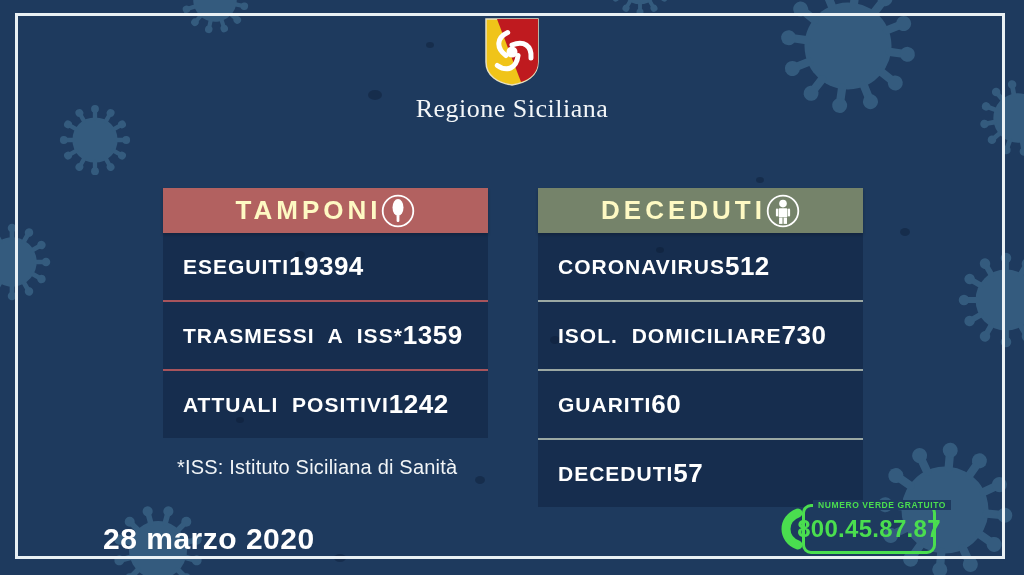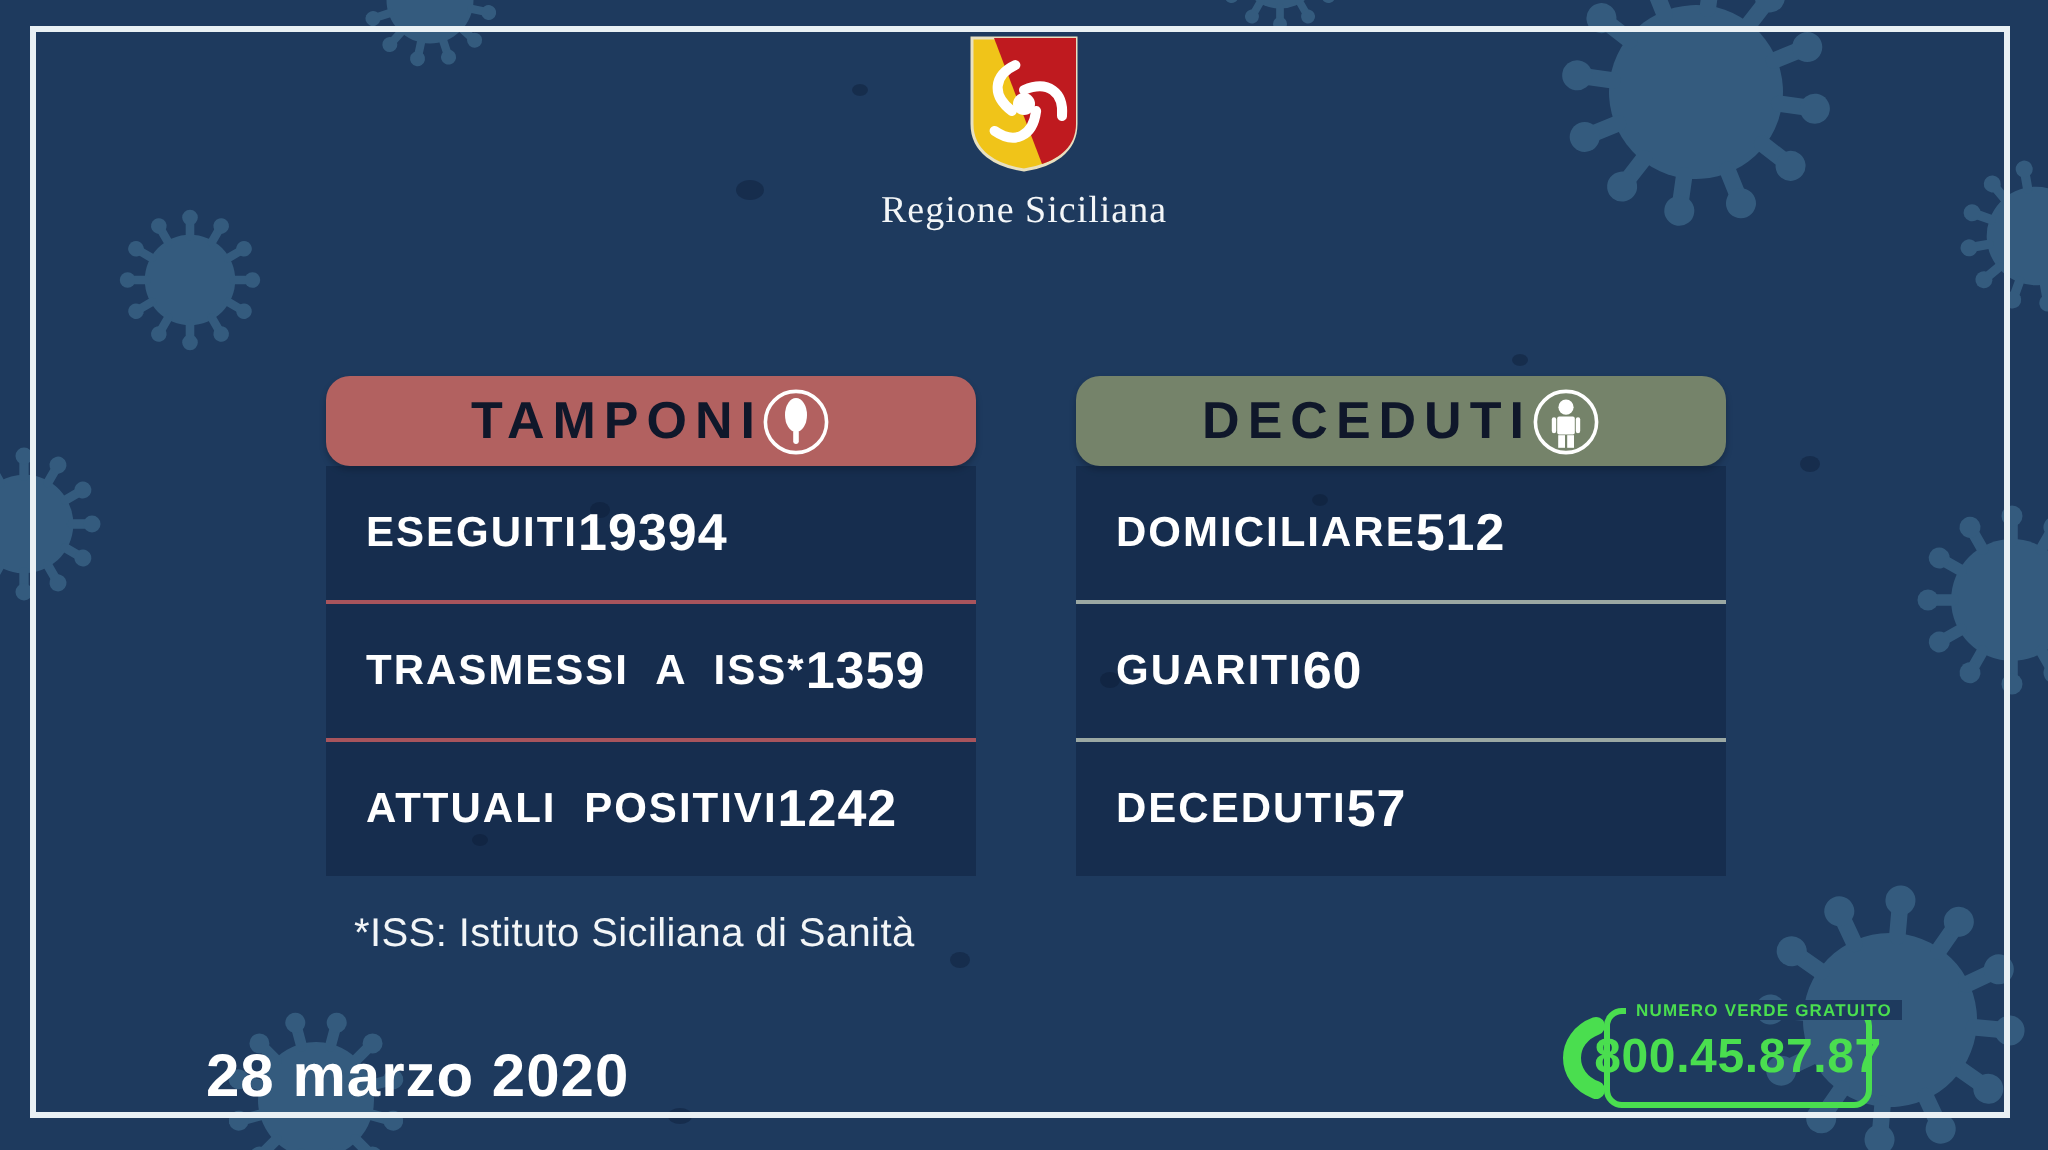--- a/index.html
+++ b/index.html
@@ -14,36 +14,36 @@
     position:absolute;left:15px;top:13px;right:19px;bottom:16px;
     border:3px solid #e9f0f4;z-index:3;pointer-events:none;
   }
   .content{position:absolute;inset:0;z-index:5;}
 
   
   .brand{position:absolute;left:0;right:0;top:16px;text-align:center;}
   .brand svg{display:inline-block;}
   .brand-name{
     margin-top:2px;color:#f3f6f8;font-family:"Liberation Serif",serif;
-    font-size:19px;letter-spacing:0.5px;text-align:center;
+    font-size:26px;letter-spacing:0.5px;text-align:center;
   }
   .title{
     position:absolute;left:0;right:0;top:118px;text-align:center;
     font-size:51px;font-weight:800;letter-spacing:0.5px;color:#ffffff;
     white-space:nowrap;
   }
   .title .accent{color:#f1a73c;}
 
   
   .panel{position:absolute;top:188px;width:325px;}
   .panel-left{left:163px;}
   .panel-right{left:538px;}
   .panel-header{
-    height:45px;border-radius:12px;display:flex;align-items:center;
-    justify-content:center;color:#0f172a;
+    height:45px;border-radius:0;display:flex;align-items:center;
+    justify-content:center;color:#fef9c3;
     font-size:26px;font-weight:700;letter-spacing:4px;
     box-shadow:0 2px 3px rgba(0,0,0,0.25);
   }
   .header-tamponi{background:#b26160;}
   .header-pazienti{background:#75836a;}
   .panel-body{background:rgba(10,24,50,0.35);}
   .row{
     height:67px;display:flex;align-items:center;justify-content:flex-start;
     padding:0 20px 0 20px;color:#fff;
   }
@@ -204,22 +204,26 @@
           <rect x="12.6" y="14.2" width="8.8" height="9" rx="1" fill="#ffffff"></rect>
           <rect x="9.9" y="14.6" width="2.2" height="8" rx="1.1" fill="#ffffff"></rect>
           <rect x="21.9" y="14.6" width="2.2" height="8" rx="1.1" fill="#ffffff"></rect>
           <rect x="13.1" y="23.6" width="3.4" height="6.3" fill="#ffffff"></rect>
           <rect x="17.6" y="23.6" width="3.4" height="6.3" fill="#ffffff"></rect>
         </svg>
       </span>
     </div>
     <div class="panel-body sep-gray">
       <div class="row">
-        <span class="row-label">DOMICILIARE</span>
+        <span class="row-label">CORONAVIRUS</span>
         <span class="row-value">512</span>
+      </div>
+      <div class="row">
+        <span class="row-label">ISOL. DOMICILIARE</span>
+        <span class="row-value">730</span>
       </div>
       <div class="row">
         <span class="row-label">GUARITI</span>
         <span class="row-value">60</span>
       </div>
       <div class="row">
         <span class="row-label">DECEDUTI</span>
         <span class="row-value">57</span>
       </div>
     </div>

